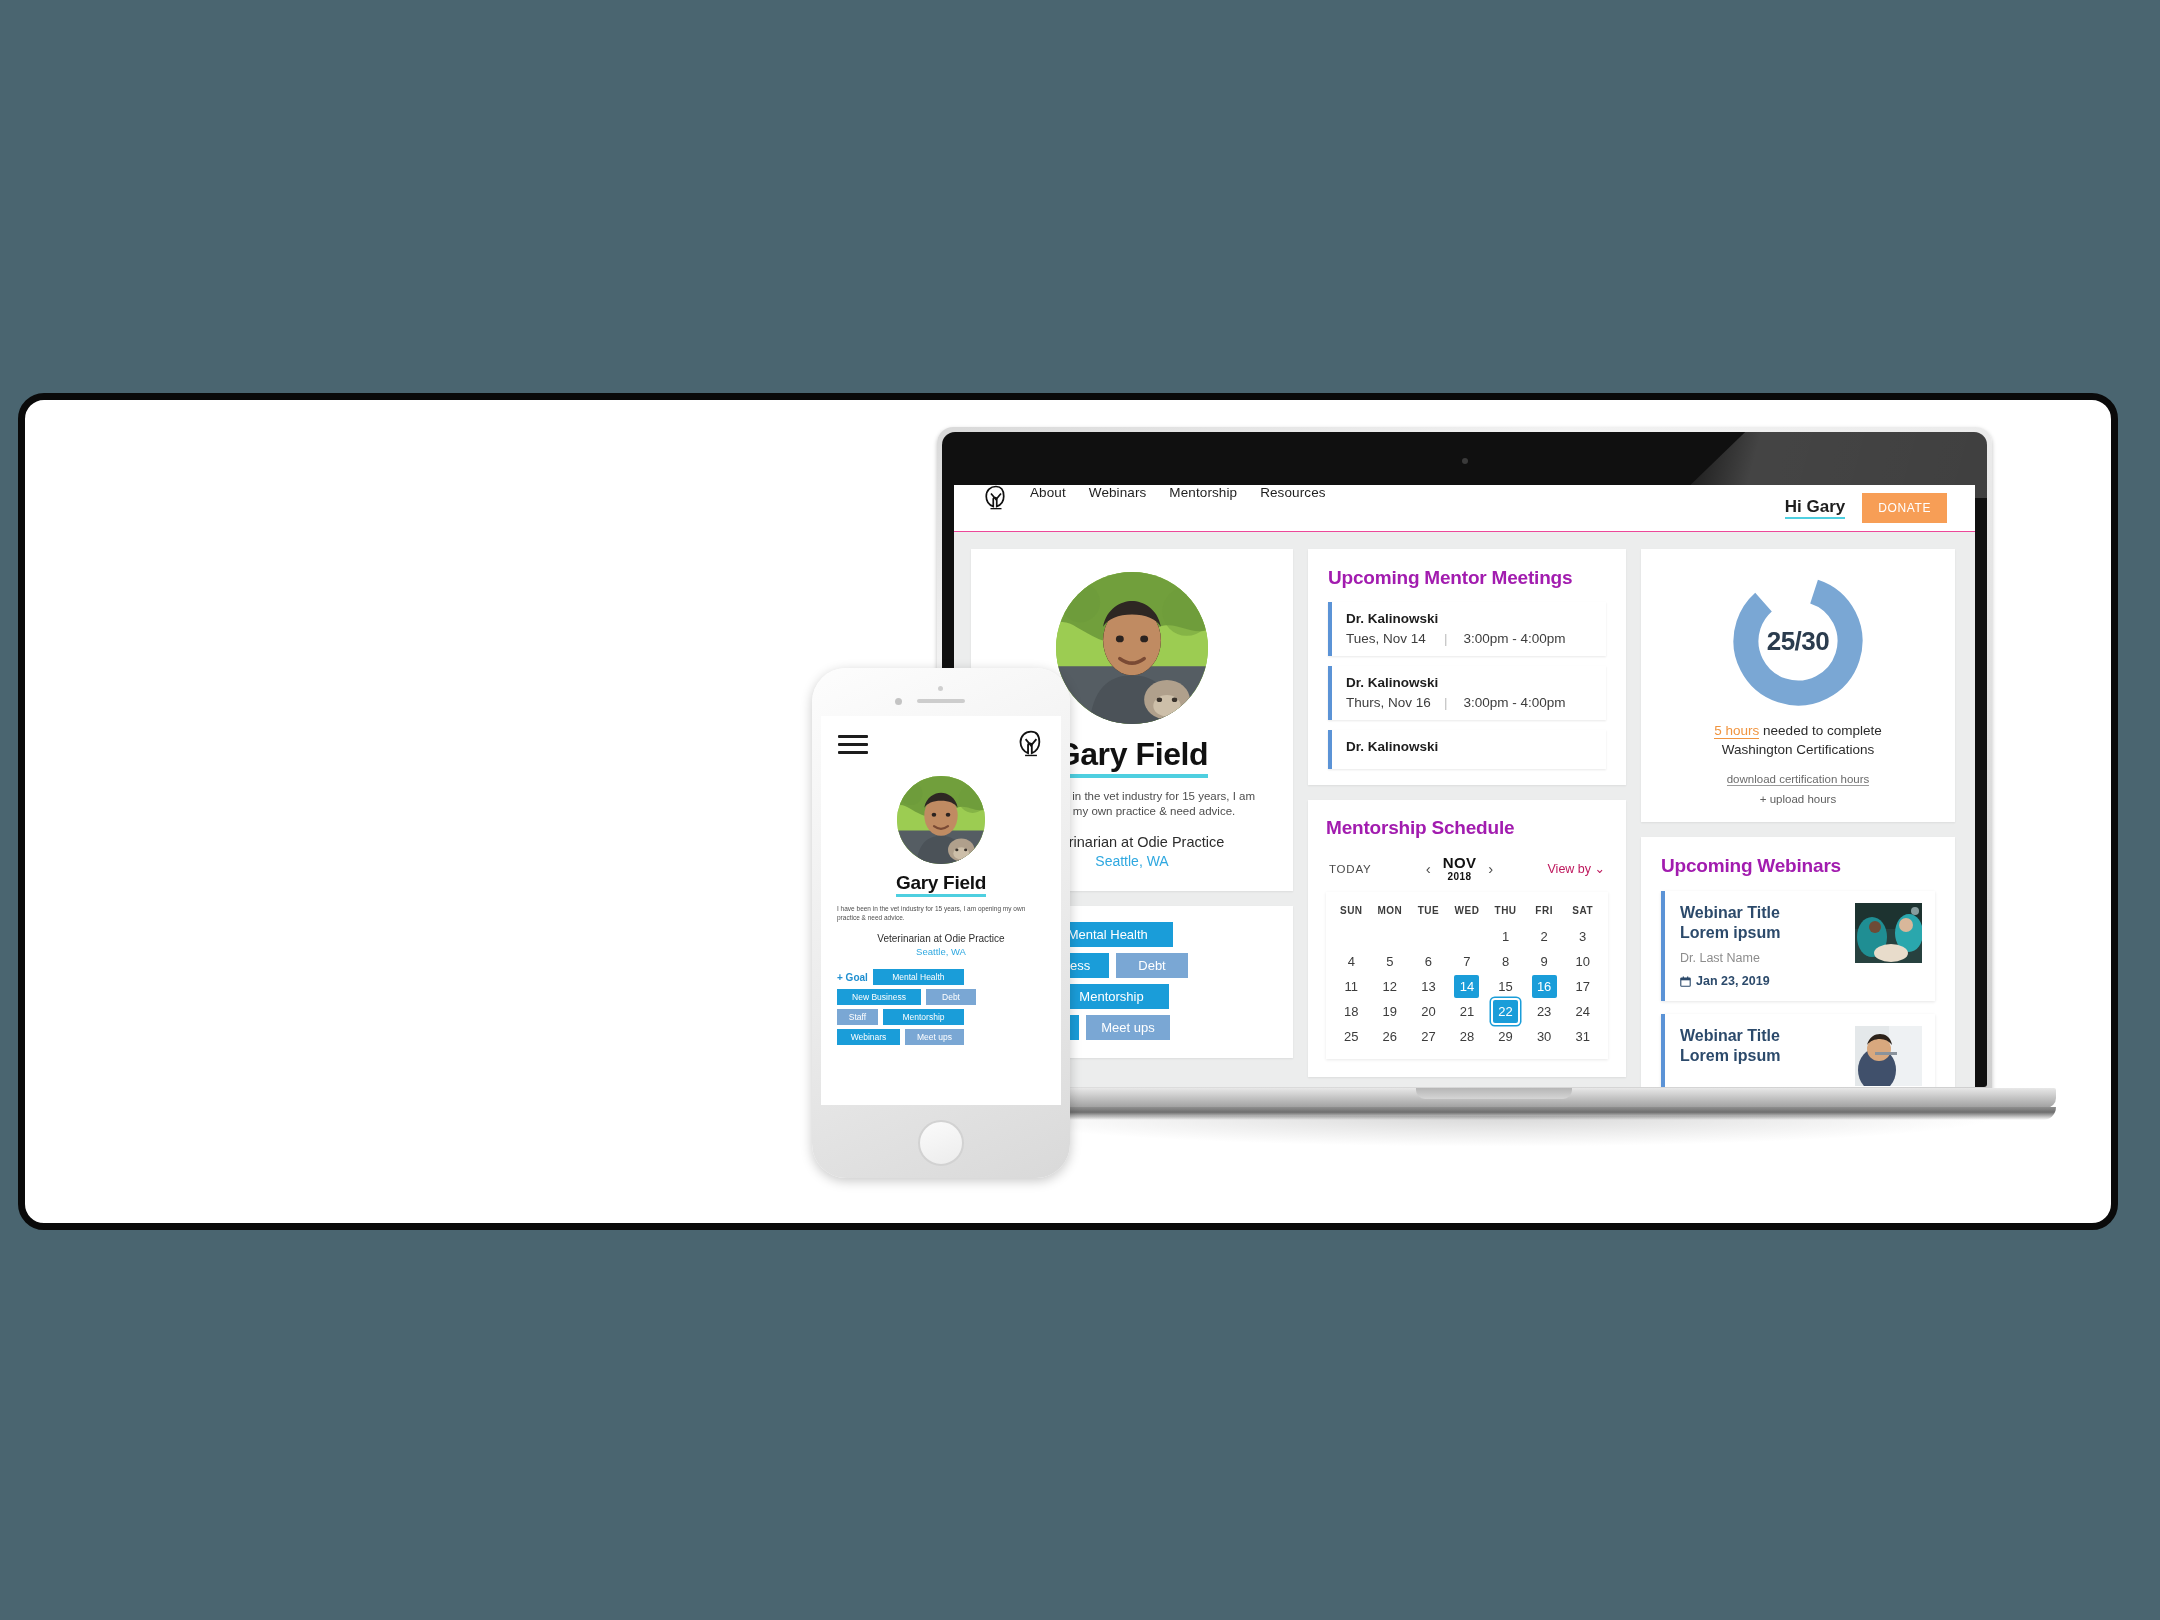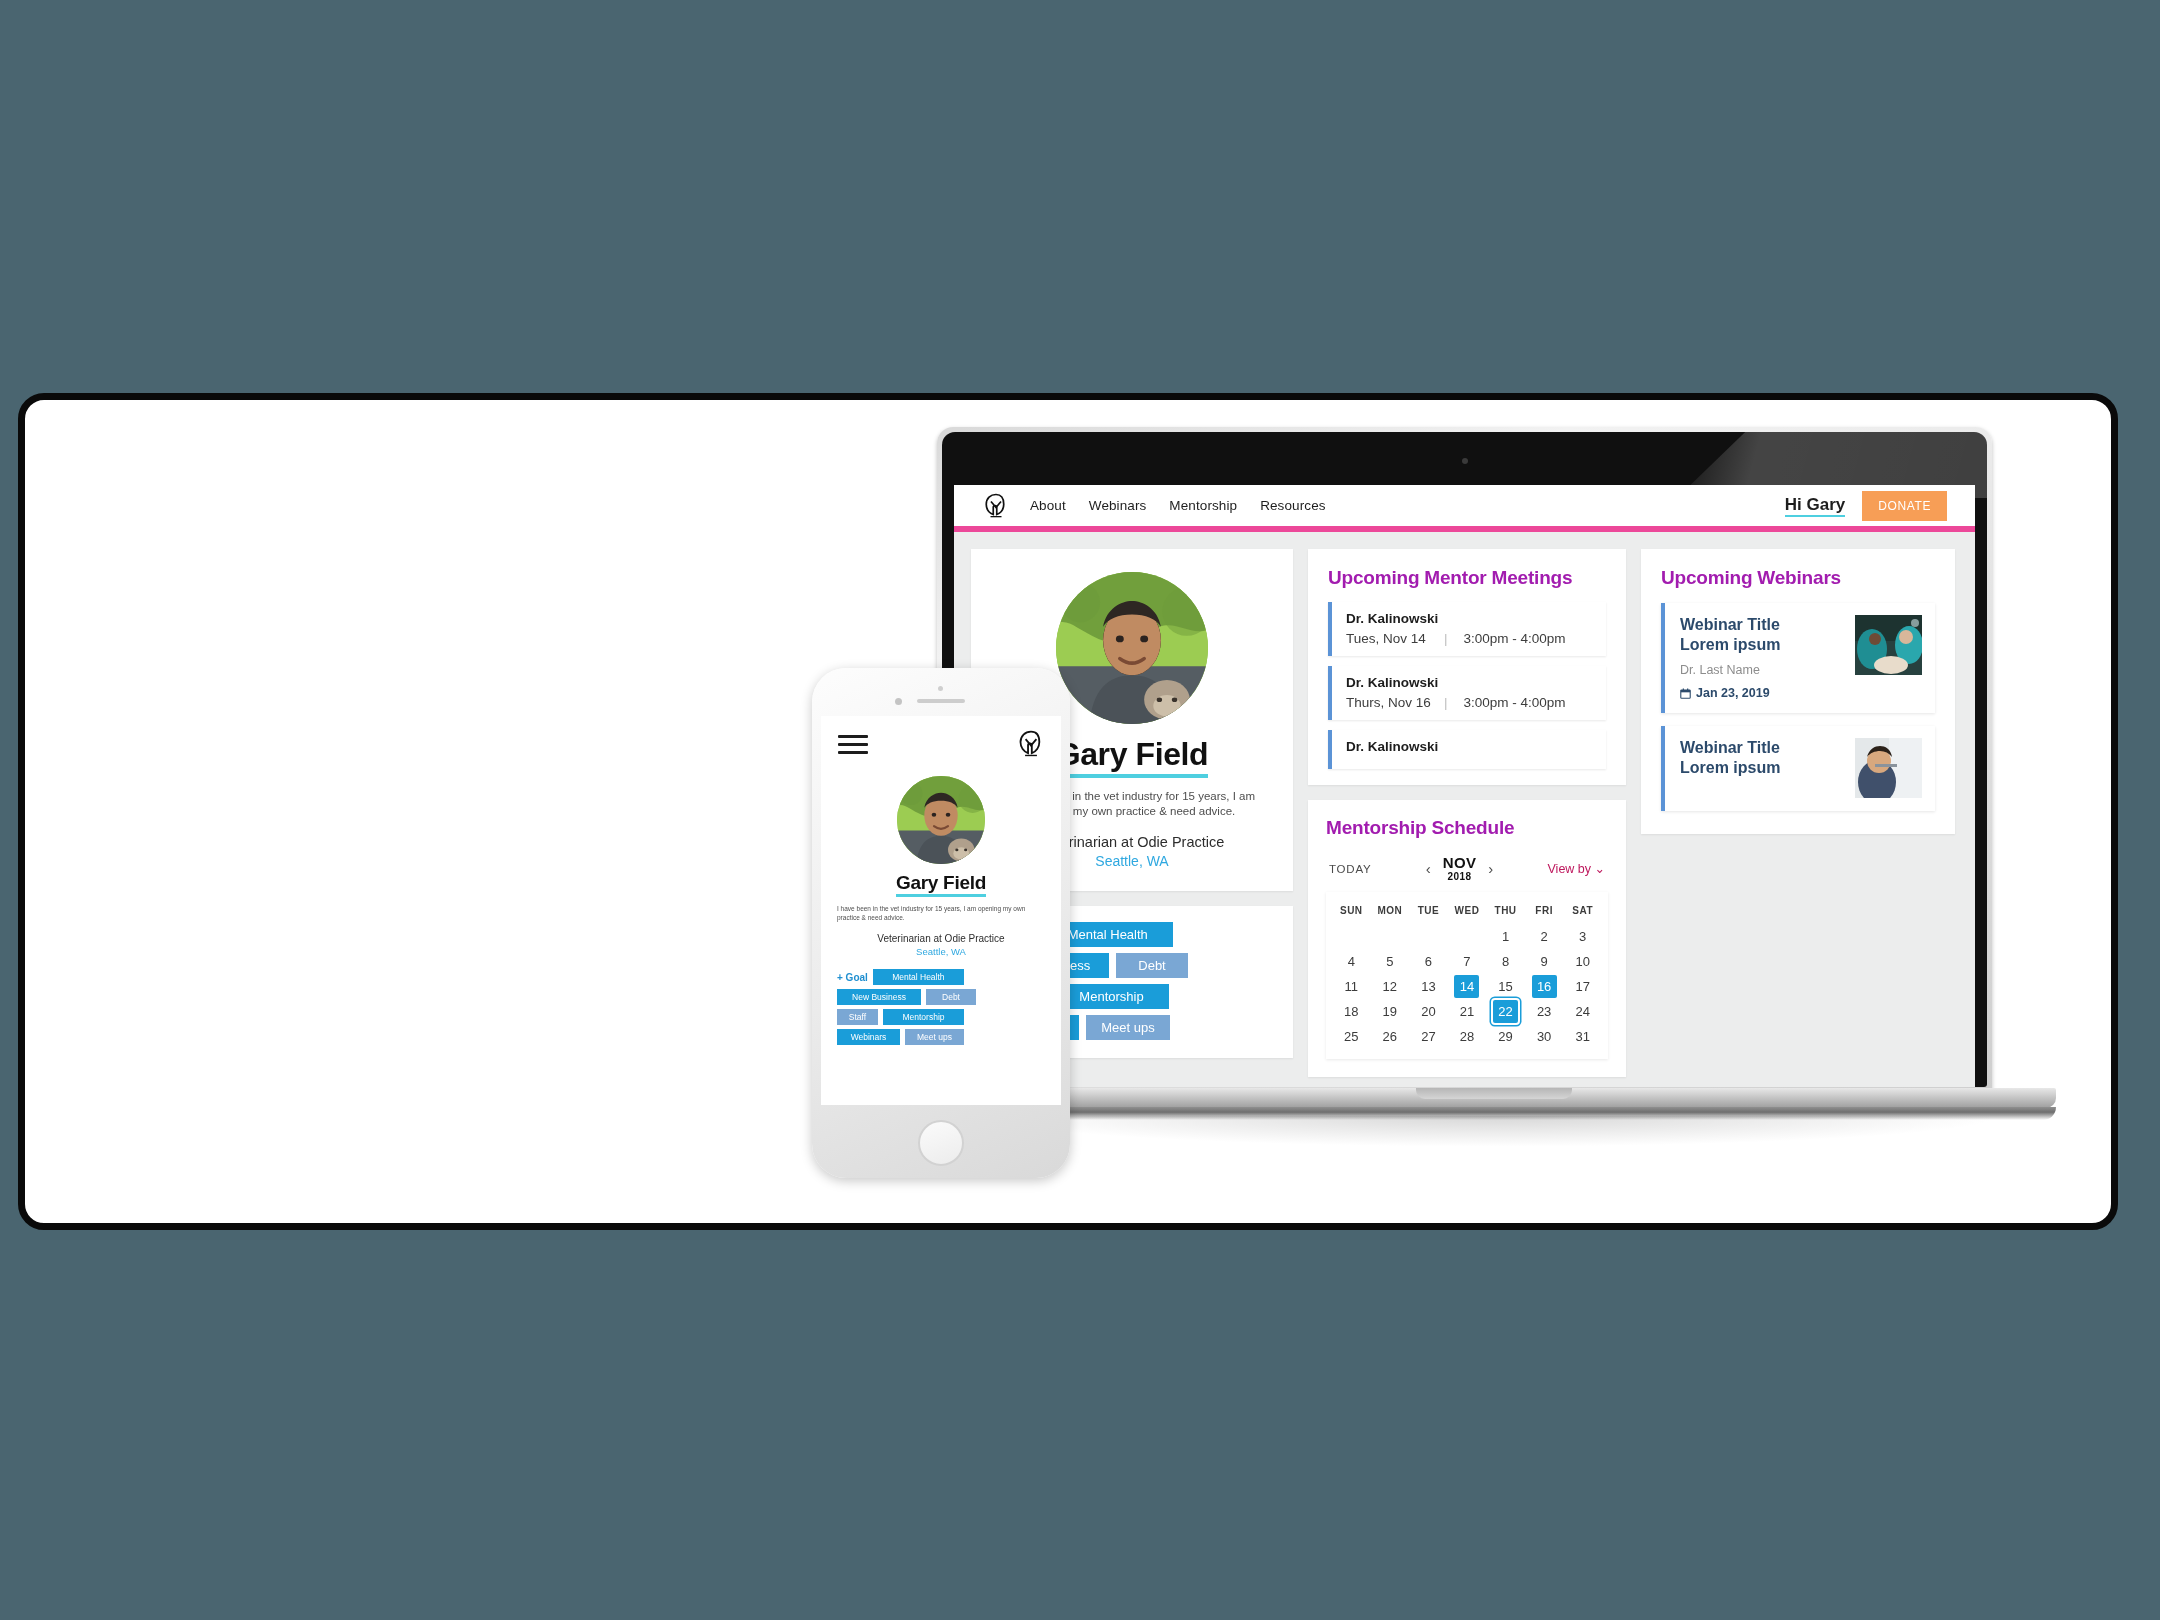--- a/index.html
+++ b/index.html
@@ -85,23 +85,23 @@
     position: absolute;
     left: 12px; top: 53px;
     width: 1021px; height: 602px;
     background: #eceded;
     overflow: hidden;
   }
 
   
   #site-nav {
     height: 47px; background: #ffffff;
-    display: flex; align-items: center;
+    display: flex; 
     padding: 0 28px 0 30px;
-    border-bottom: 6px solid #ec4899;
+    border-bottom: 1px solid #ec4899;
   }
   #nav-logo { width: 24px; height: 26px; margin-right: 22px; flex: none; }
   .nav-link {
     font-size: 13.5px; color: #1e1e1e;
     margin-right: 23px; letter-spacing: .1px; cursor: pointer;
   }
   #nav-right { margin-left: auto; display: flex; align-items: center; gap: 17px; }
   #nav-greeting {
     font-size: 17px; font-weight: bold; color: #1e1e1e;
     border-bottom: 2.5px solid #4ecfe0; padding-bottom: 0; cursor: pointer;
@@ -489,20 +489,34 @@
                     <div class="cal-day"><span class="pill">28</span></div>
                     <div class="cal-day"><span class="pill">29</span></div>
                     <div class="cal-day"><span class="pill">30</span></div>
                     <div class="cal-day"><span class="pill">31</span></div>
                   </div>
               </div>
             </div>
           </div>
 
           <div class="col" id="col-right">
+            <div class="card" id="cert-card">
+              <div id="donut-wrap">
+                <svg viewBox="0 0 140 140" width="140" height="140">
+                  <circle id="donut-arc" cx="70" cy="70" r="52" fill="none" stroke="#7aa7d4" stroke-width="25" transform="rotate(-72 70 70)" stroke-dasharray="272.27136331111546 326.7256359733385"></circle>
+                </svg>
+                <div id="donut-label">25/30</div>
+              </div>
+              <div id="cert-text">
+                <span id="cert-hours">5 hours</span><span> needed to complete</span><br>
+                <span>Washington Certifications</span>
+              </div>
+              <div id="cert-download">download certification hours</div>
+              <div id="cert-upload">+ upload hours</div>
+            </div>
 
             <div class="card" id="webinars-card">
               <div class="card-title">Upcoming Webinars</div>
               <div id="webinars-list">
                   <div class="webinar-item">
                     <div class="webinar-body">
                       <div class="webinar-title">Webinar Title<br>Lorem ipsum</div>
                       <div class="webinar-author">Dr. Last Name</div>
                       <div class="webinar-date">
                         <svg width="11" height="11" viewBox="0 0 14 14">

